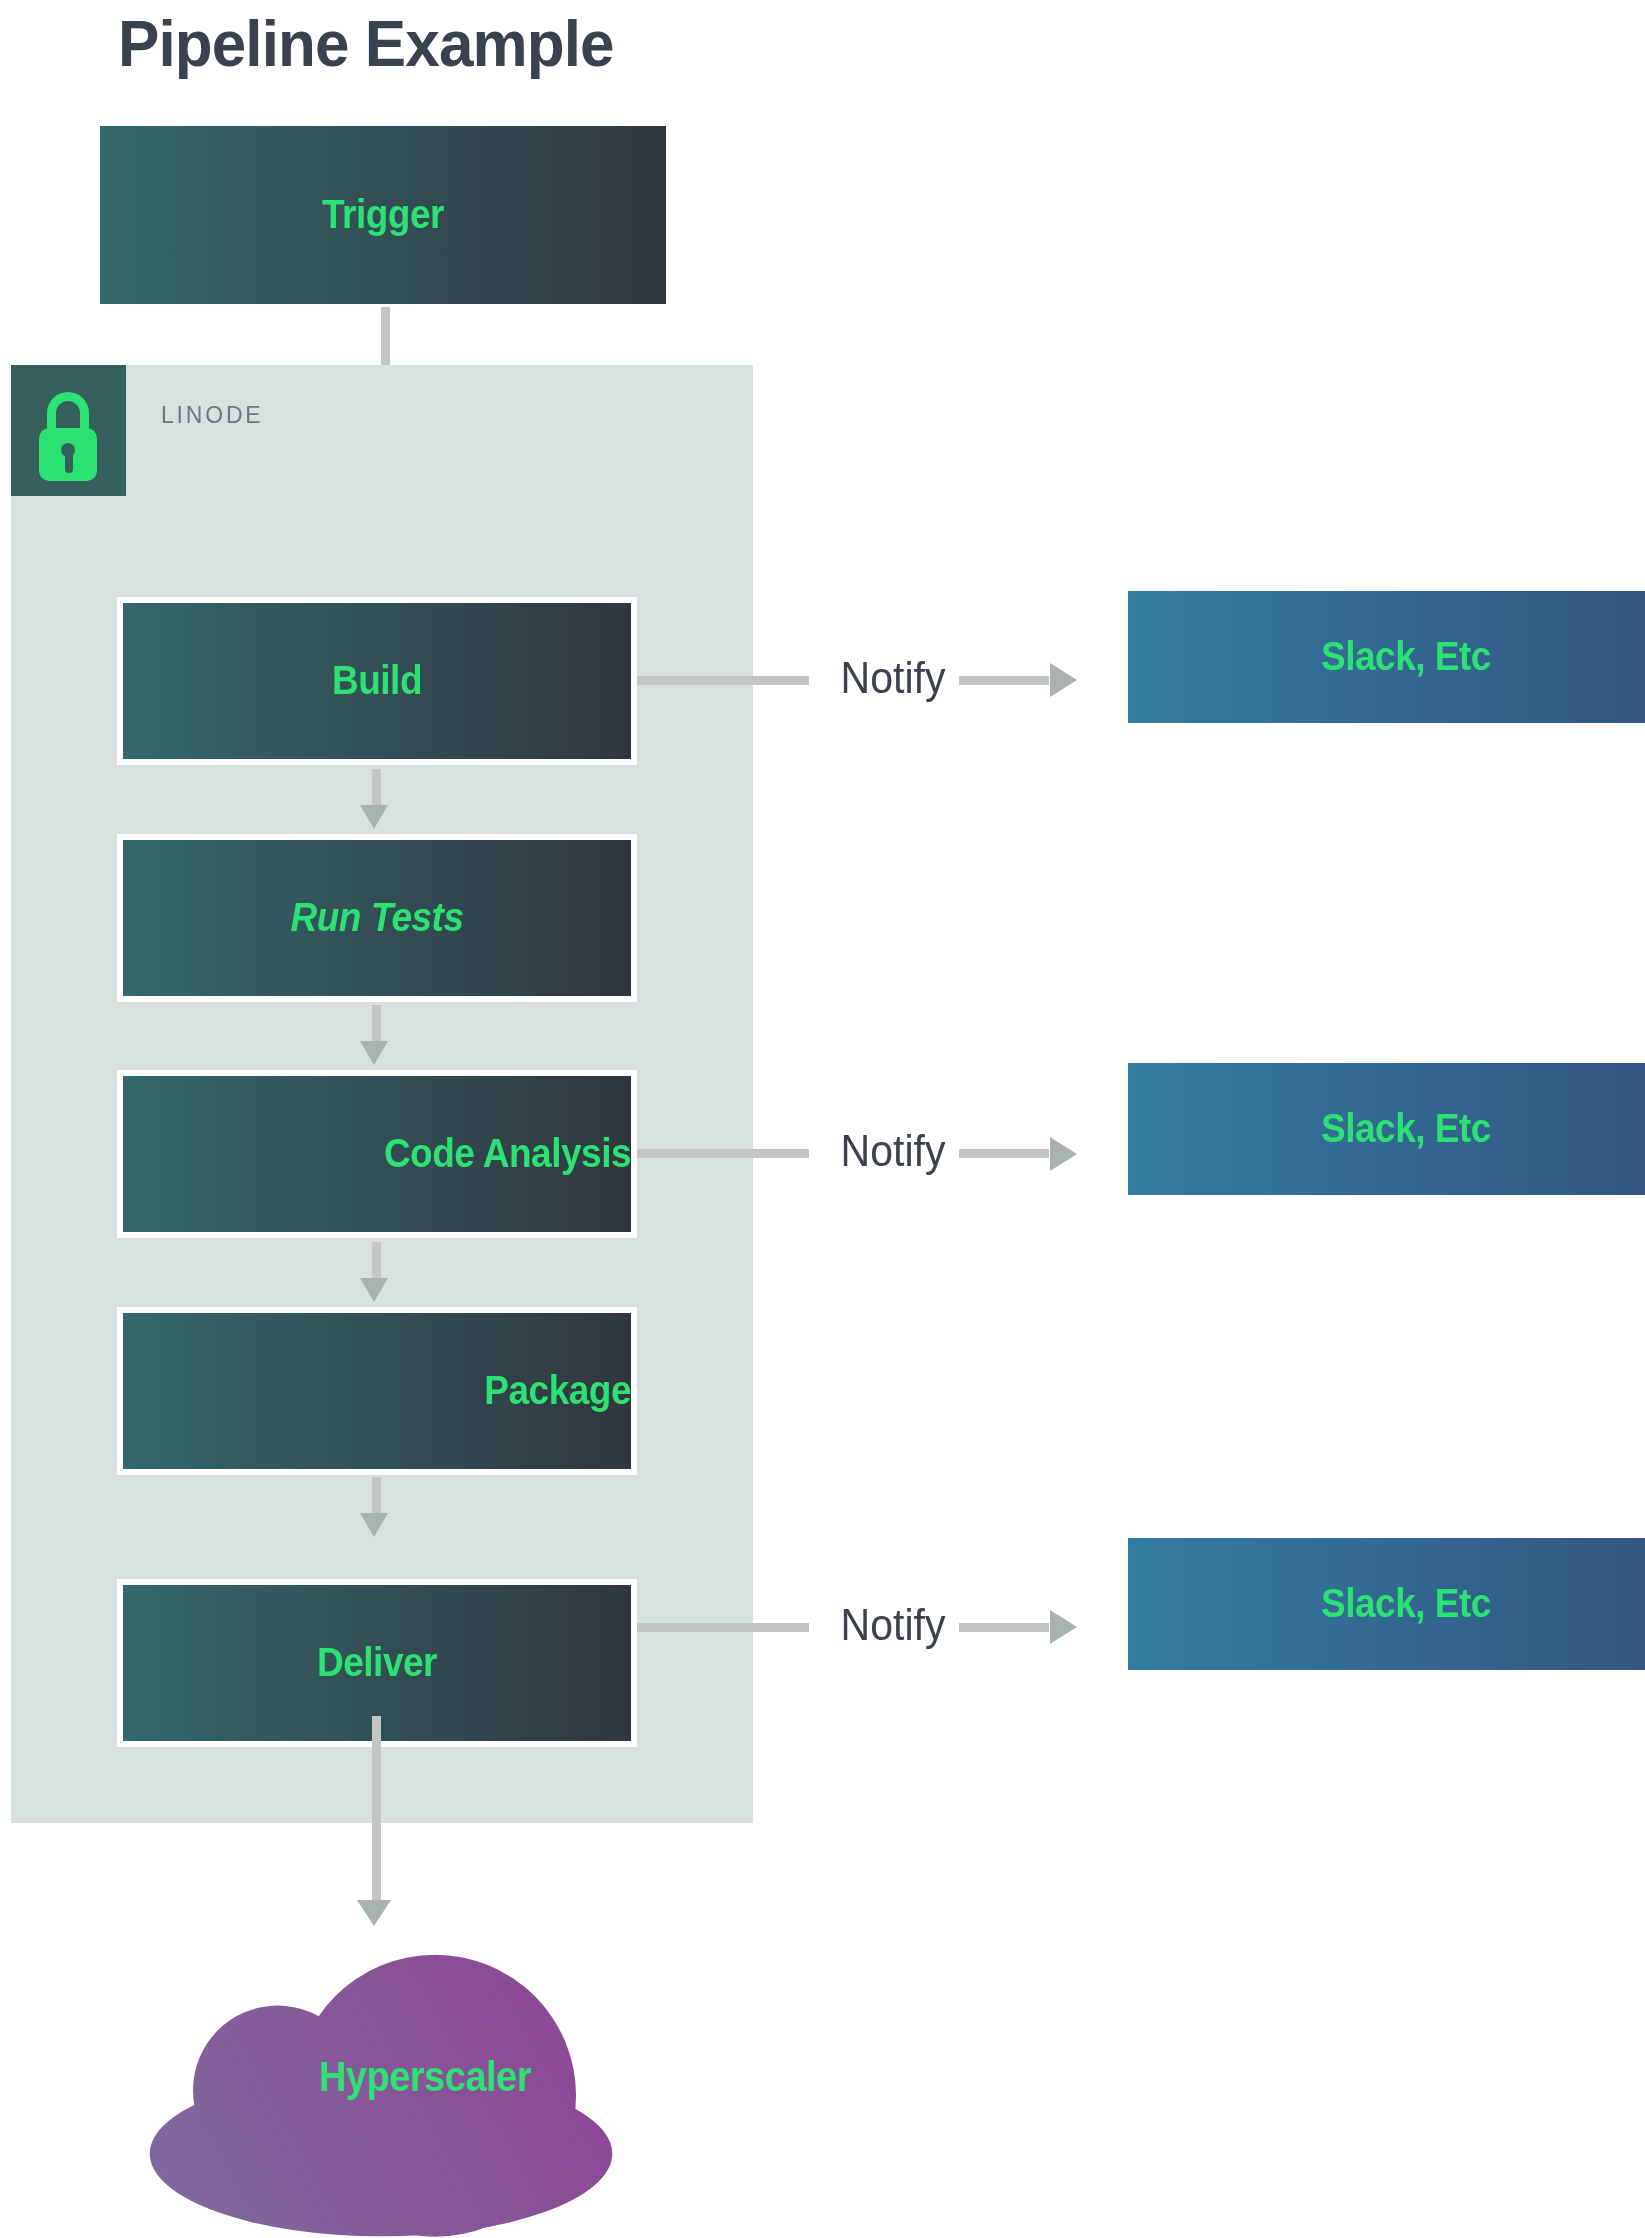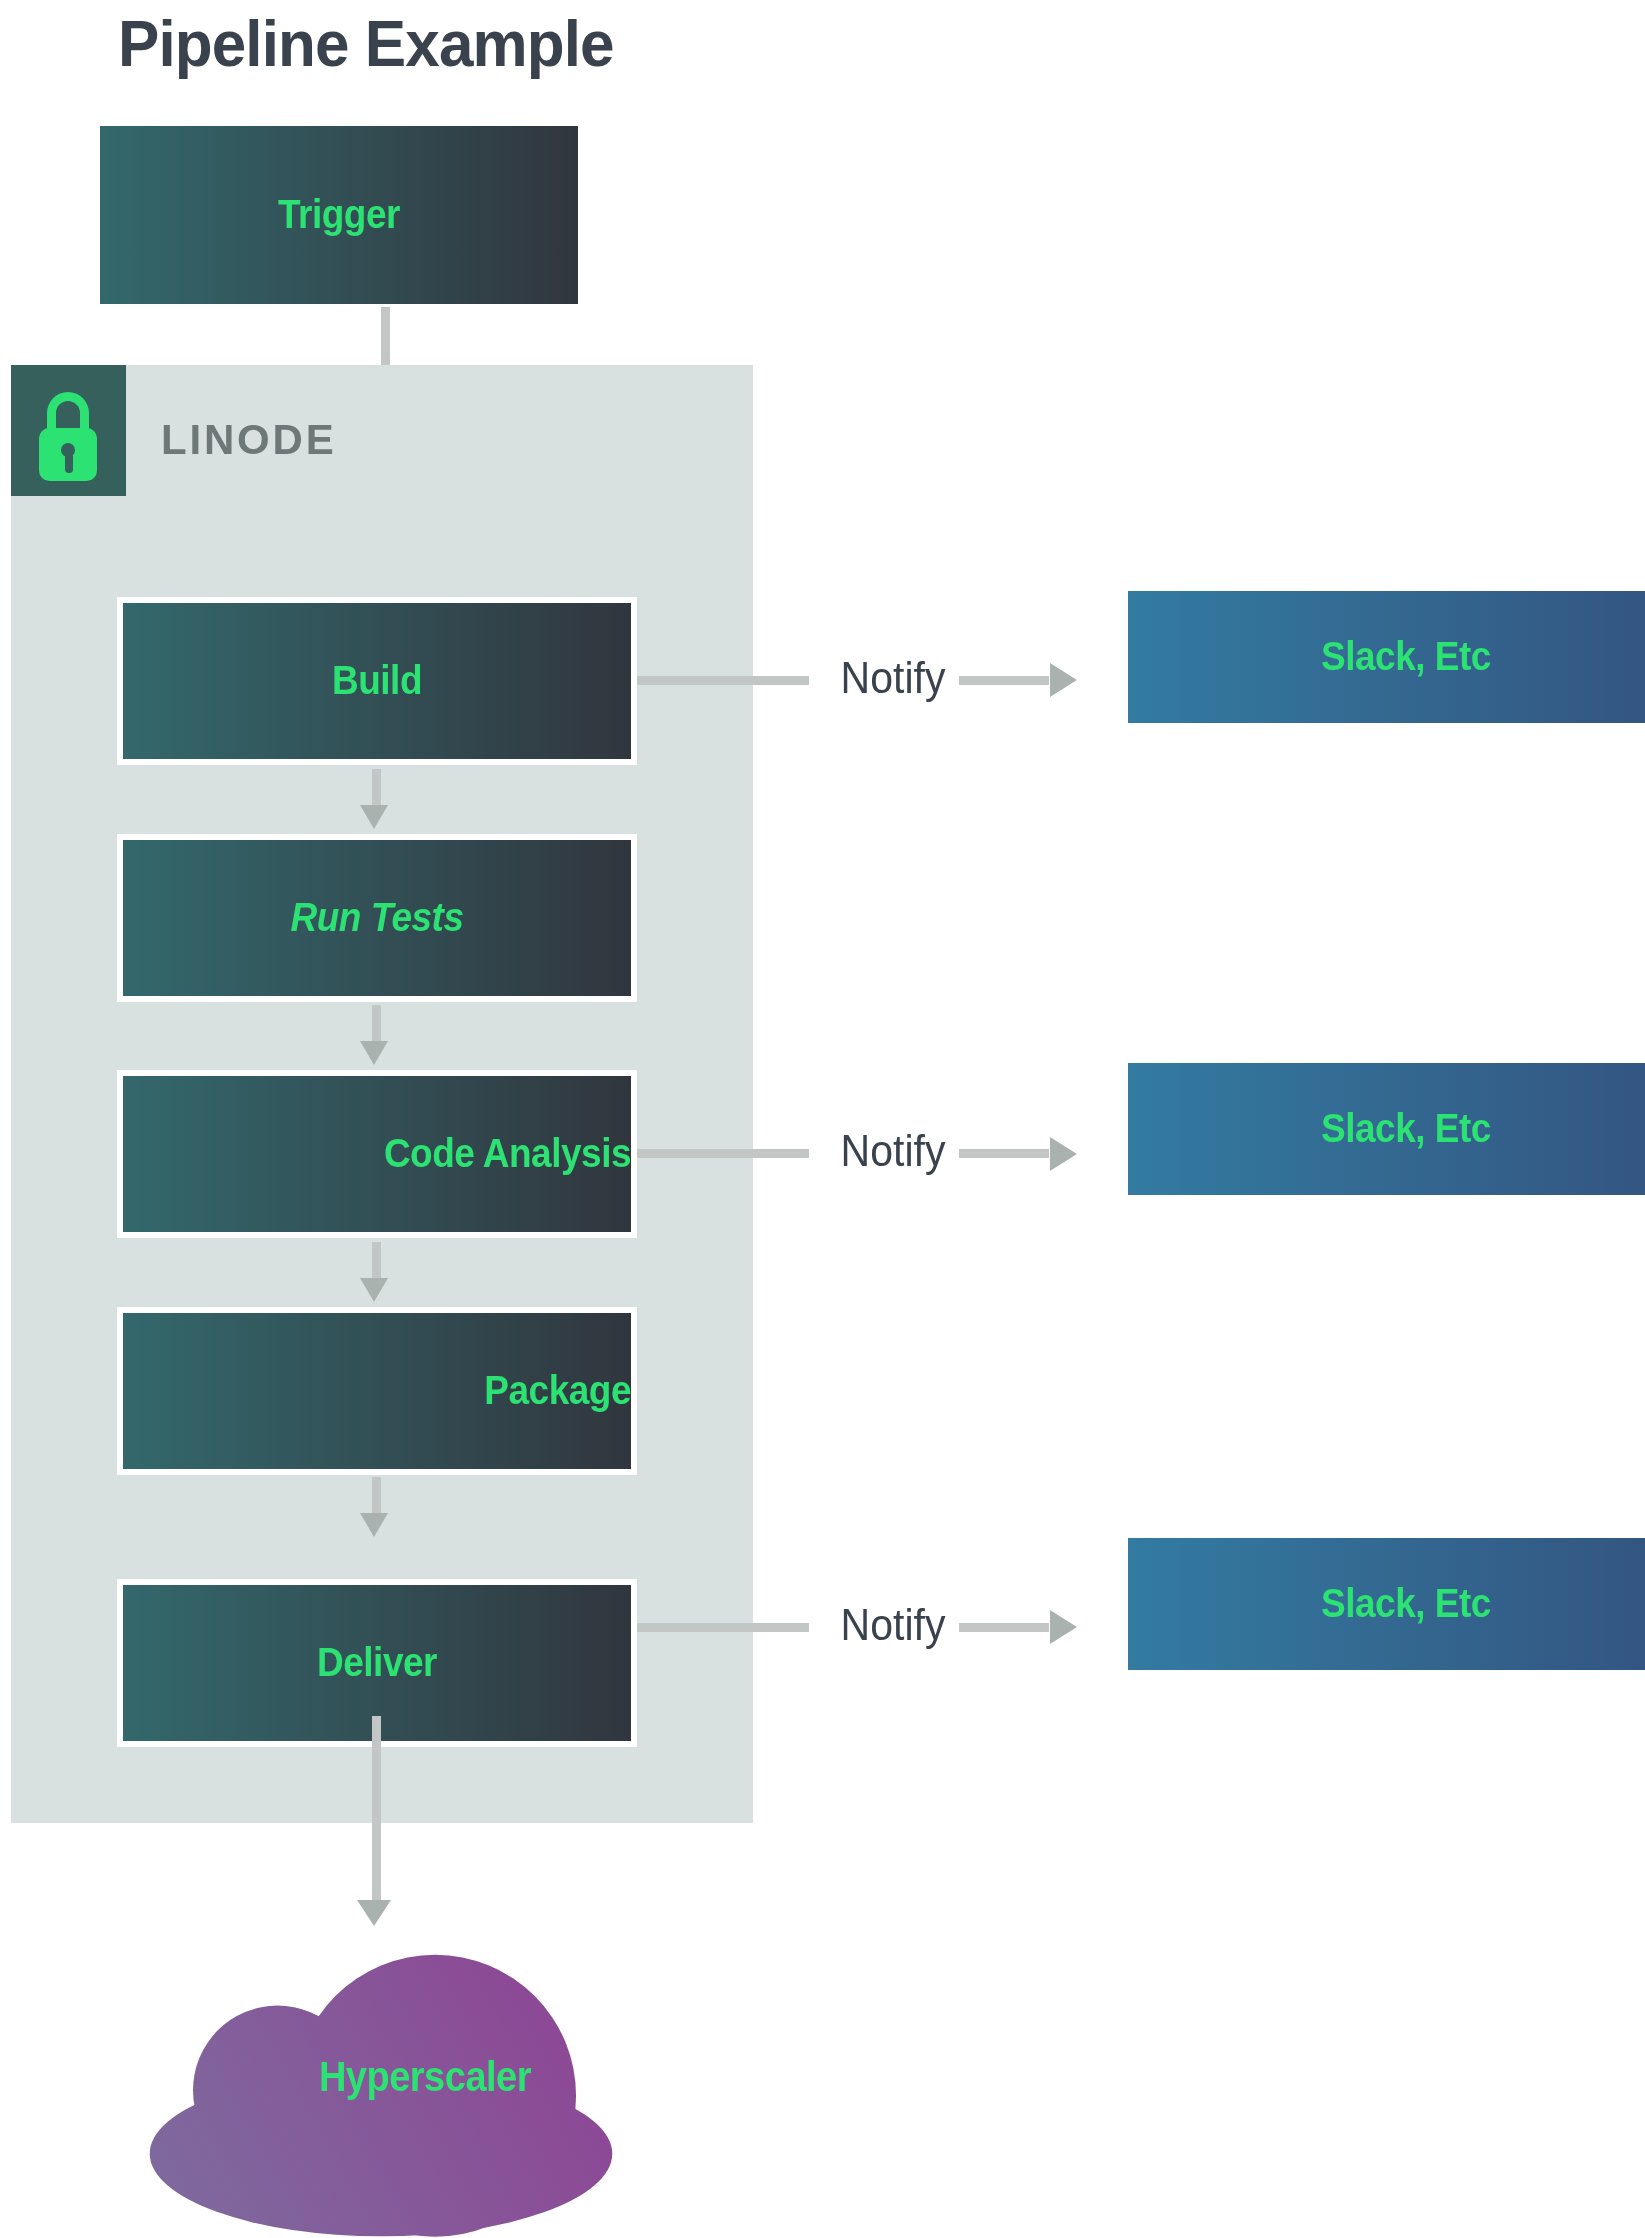--- a/index.html
+++ b/index.html
@@ -19,21 +19,21 @@
     left: 118px; top: 7.5px;
     font-size: 62px; font-weight: 700; line-height: 1.1;
     color: var(--dark-text);
     letter-spacing: -0.9px;
     transform: scaleY(1.05); transform-origin: top left;
     white-space: nowrap;
   }
 
   
   #trigger {
-    left: 100px; top: 126px; width: 478px; height: 178px;
+    left: 100px; top: 126px; width: 566px; height: 178px;
     background: linear-gradient(90deg, var(--stage-grad-a), var(--stage-grad-b));
     display: flex; align-items: center; justify-content: center;
   }
 
   .stage-label, .slack-label, #trigger-label, #cloud-label {
     color: var(--green);
     font-size: 37px; font-weight: 700;
     letter-spacing: -0.5px;
     transform: scaleY(1.12);
     white-space: nowrap;
@@ -60,22 +60,22 @@
   }
   #keyhole-circle {
     position: absolute; left: 50px; top: 78px; width: 14px; height: 14px;
     border-radius: 50%; background: var(--tile-bg);
   }
   #keyhole-stem {
     position: absolute; left: 54px; top: 87px; width: 7.5px; height: 20.7px;
     border-radius: 3.8px; background: var(--tile-bg);
   }
   #linode-label {
-    left: 161px; top: 416px;
-    font-size: 42px; font-weight: 700;
+    left: 161px; top: 402px;
+    font-size: 23px; font-weight: 400;
     color: var(--muted-text);
     letter-spacing: 2.8px;
     white-space: nowrap;
   }
 
   
   .stage {
     left: 117px; width: 520px; height: 168px;
     border: 6.6px solid #ffffff;
     background: linear-gradient(90deg, var(--stage-grad-a), var(--stage-grad-b));

